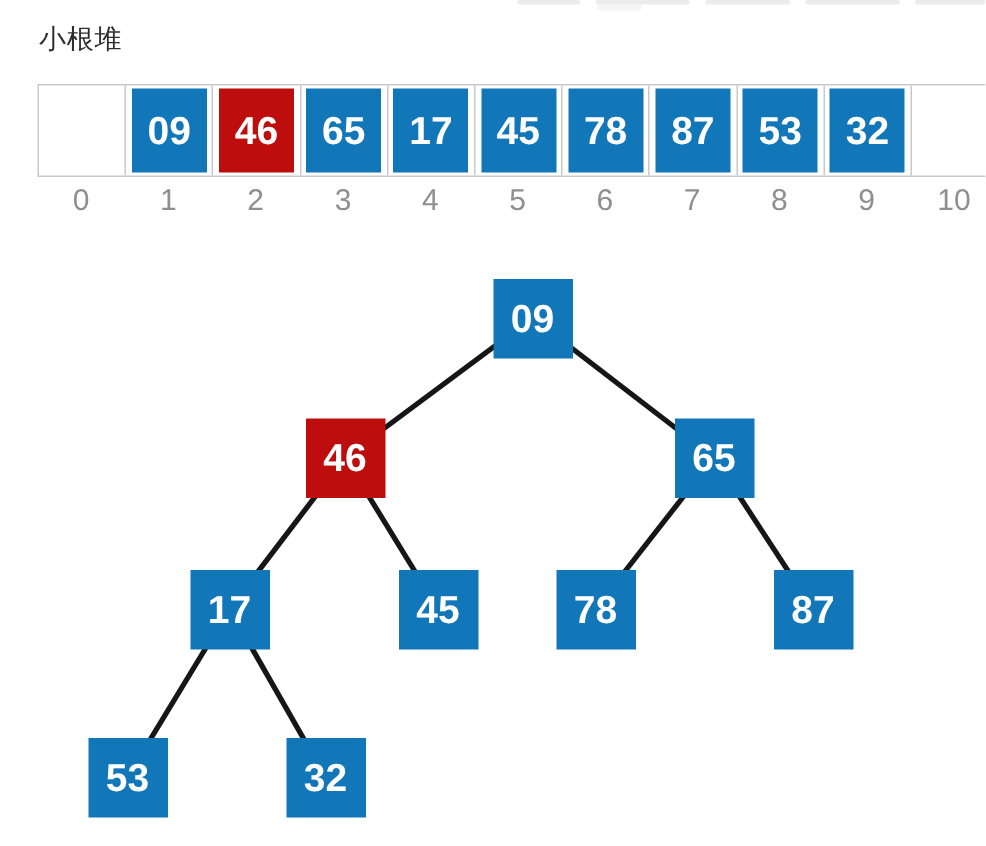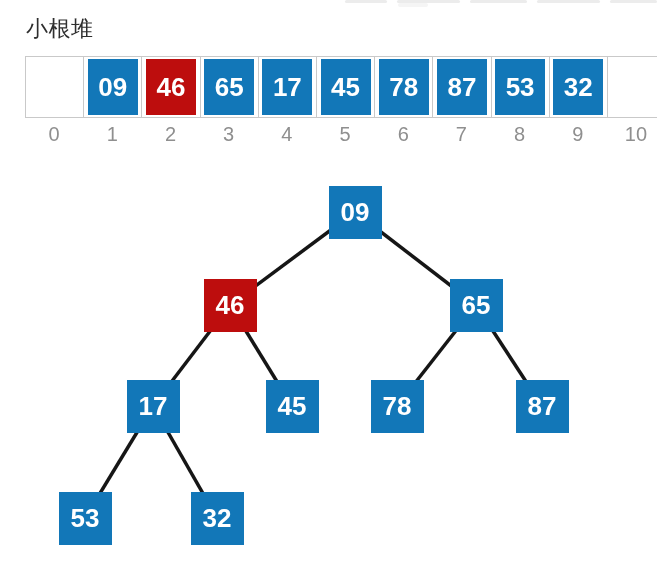--- a/index.html
+++ b/index.html
@@ -27,21 +27,21 @@
     position: absolute;
     top: 3px;
     height: 4px;
     background: #f5f5f5;
     border-radius: 2px;
   }
   .page-title {
     position: absolute;
     left: 26px;
     top: 14px;
-    font-size: 22px;
+    font-size: 18px;
     color: #2e2e2e;
     letter-spacing: 0.5px;
   }
   
   .array-wrap {
     position: absolute;
     left: 25px;
     top: 56px;
   }
   .array-row {

